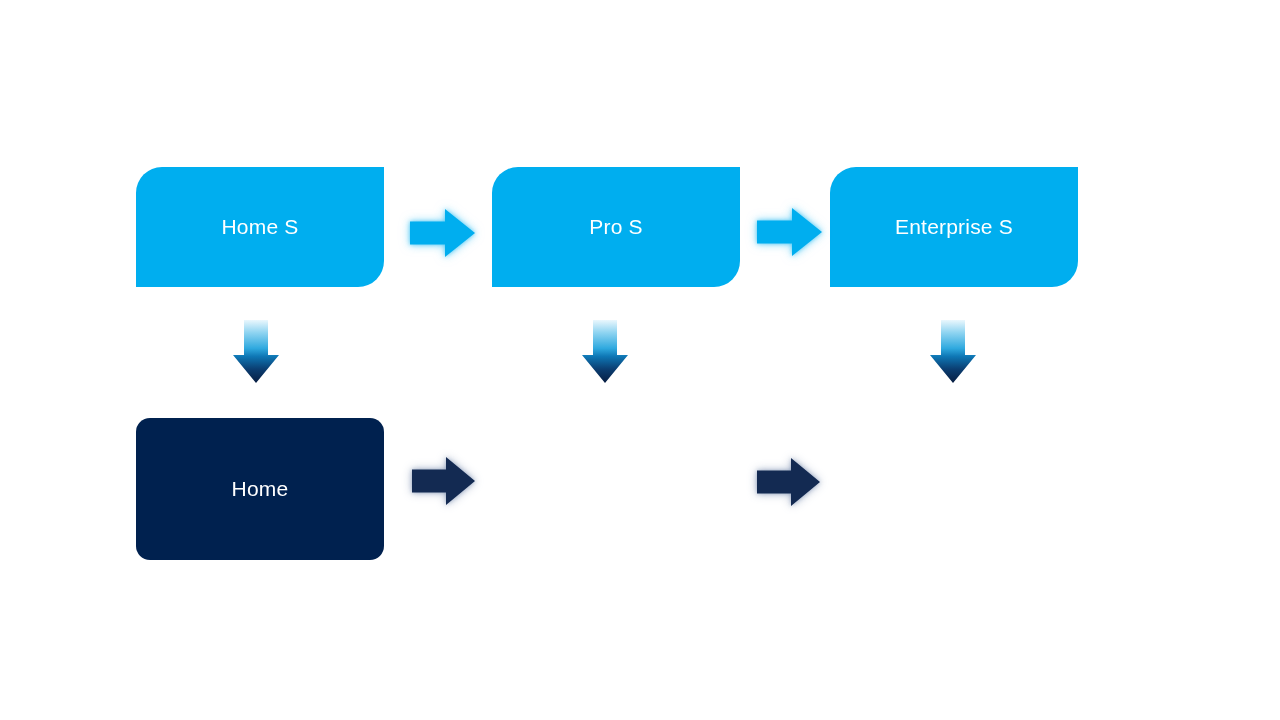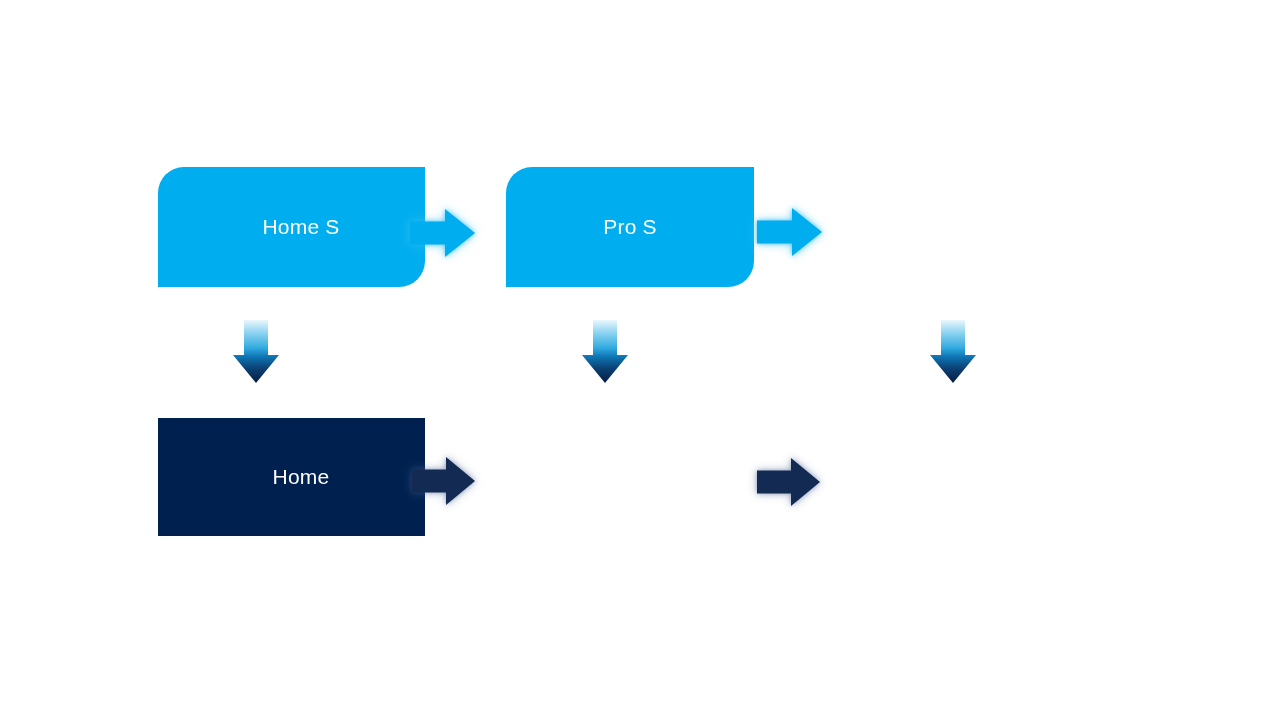--- a/index.html
+++ b/index.html
@@ -35,25 +35,26 @@
   }
   .box-top {
     top: 167px;
     height: 120px;
     background: var(--top-box);
     
     border-radius: 26px 0 26px 0;
   }
   .box-bottom {
     top: 418px;
-    height: 118px;
+    height: 142px;
     background: var(--bottom-box);
+    border-radius: 14px;
   }
-  .col-1 { left: 158px; padding-left: 19px; }
-  .col-2 { left: 506px; text-align: center; }
+  .col-1 { left: 136px; }
+  .col-2 { left: 492px; text-align: center; }
   .col-3 { left: 830px; }
 
   .arrow { position: absolute; display: block; }
 
   .right-arrow-top { filter: drop-shadow(0 0 2px rgba(0,174,239,0.55)) drop-shadow(0 0 5px rgba(80,200,245,0.6)); }
   .right-arrow-top polygon { fill: var(--arrow-top); }
 
   .right-arrow-bottom { filter: drop-shadow(0 0 2px rgba(40,70,120,0.35)) drop-shadow(0 0 5px rgba(90,115,160,0.45)); }
   .right-arrow-bottom polygon { fill: var(--arrow-bottom); }
 
@@ -69,20 +70,23 @@
 </head>
 <body>
 
 <div class="slide">
 
   <div class="box box-top col-1">
     <span>Home S</span>
   </div>
   <div class="box box-top col-2">
     <span>Pro S</span>
+  </div>
+  <div class="box box-top col-3">
+    <span>Enterprise S</span>
   </div>
 
   <div class="box box-bottom col-1">
     <span>Home</span>
   </div>
 
   <svg class="arrow right-arrow-top ra1" width="65" height="48" viewBox="0 0 65 48">
     <polygon points="0,12.5 35,12.5 35,0 65,24 35,48 35,35.5 0,35.5"></polygon>
   </svg>
   <svg class="arrow right-arrow-top ra2" width="65" height="48" viewBox="0 0 65 48">

